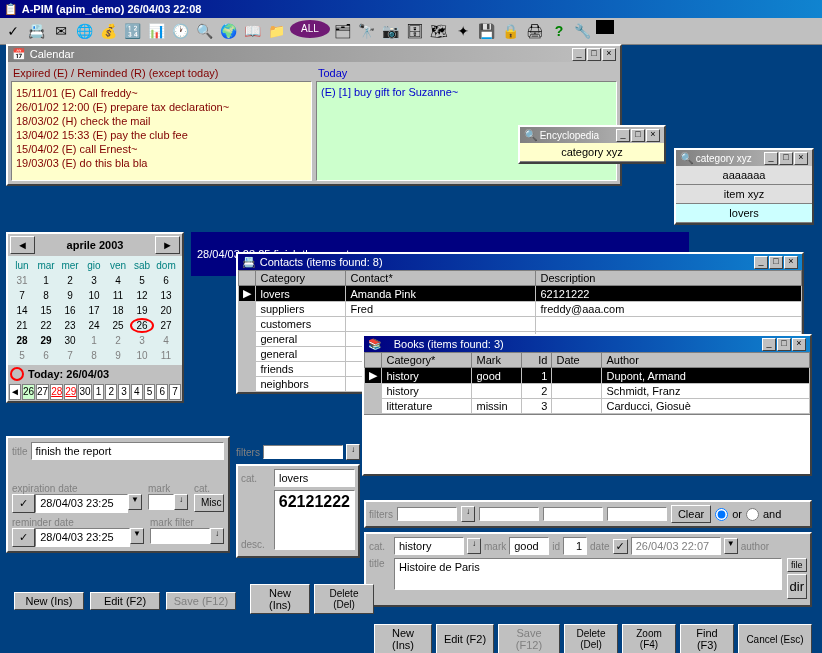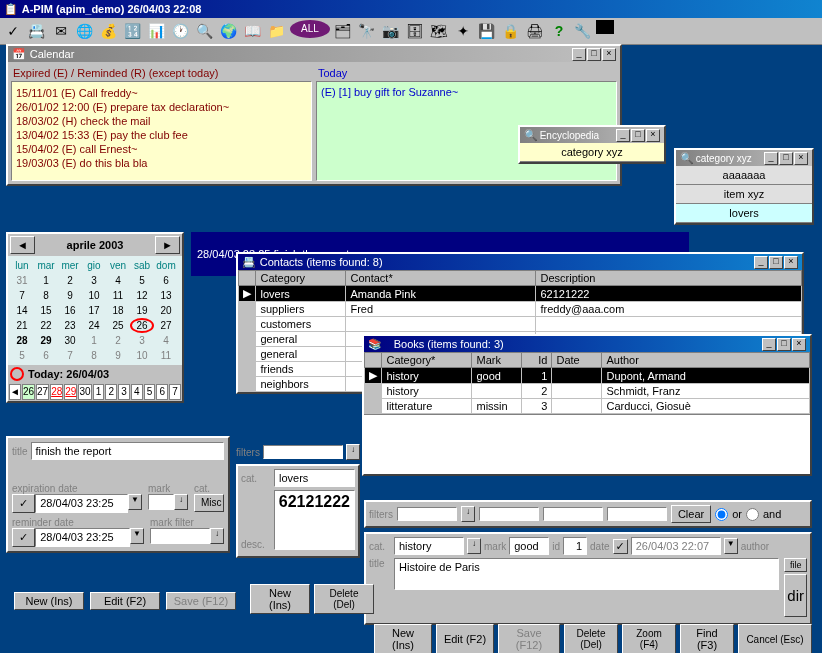--- a/index.html
+++ b/index.html
@@ -711,21 +711,21 @@
     <span class="btn3d" style="padding:0 2px">✓</span>
     <div class="field" style="width:90px;color:#808080">26/04/03 22:07</div>
     <span class="dd-btn">▼</span>
     <span class="label-vert">author</span>
   </div>
   <div class="form-row" style="align-items:flex-start">
     <span class="label-vert" style="width:22px">title</span>
     <div class="field" style="flex:1;height:32px">Histoire de Paris</div>
     <div style="display:flex;flex-direction:column;gap:2px;margin-left:2px">
       <button class="btn3d" style="font-size:9px;padding:1px 2px">file</button>
-      <button class="btn3d" style="font-size:15px;padding:12px 2px">dir</button>
+      <button class="btn3d" style="font-size:13px;padding:4px 2px">dir</button>
     </div>
   </div>
 </div>
 
 <div id="bottom-buttons-left">
   <button class="btn3d" style="width:70px">New (Ins)</button>
   <button class="btn3d" style="width:70px">Edit (F2)</button>
   <button class="btn3d" style="width:70px;color:#808080">Save (F12)</button>
 </div>
 

